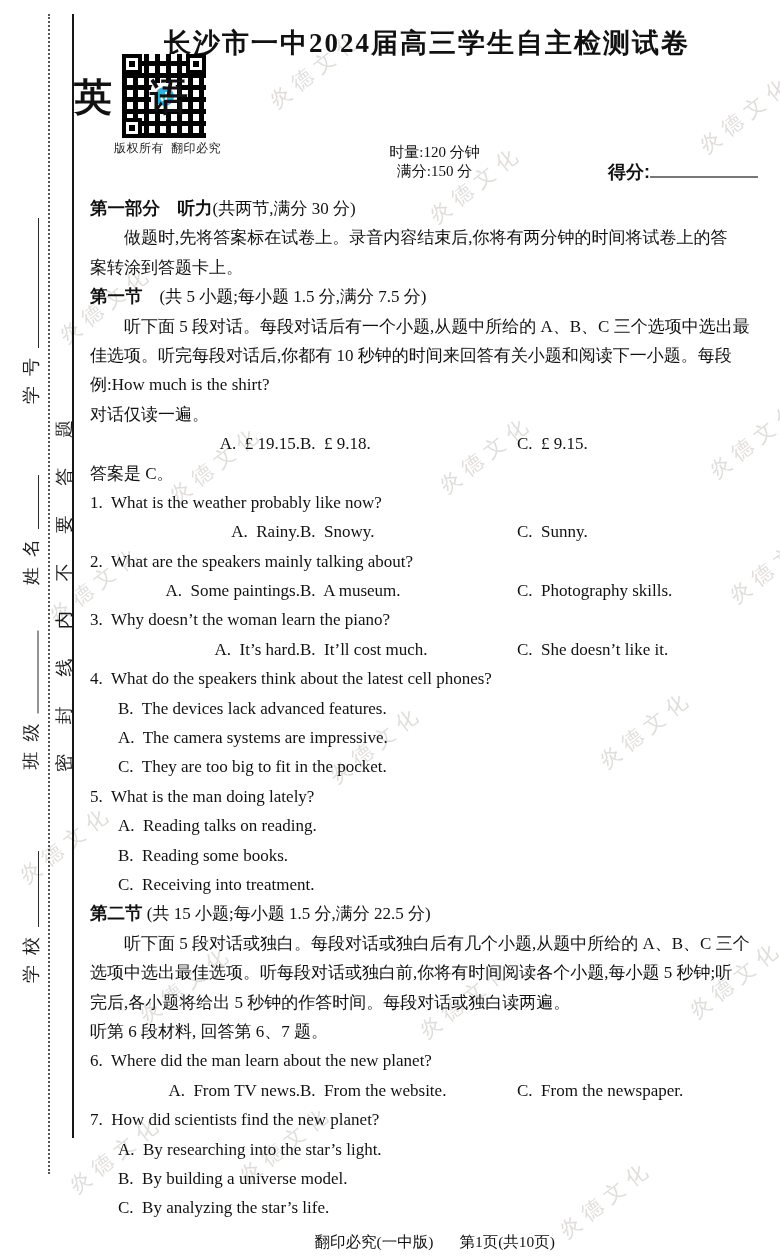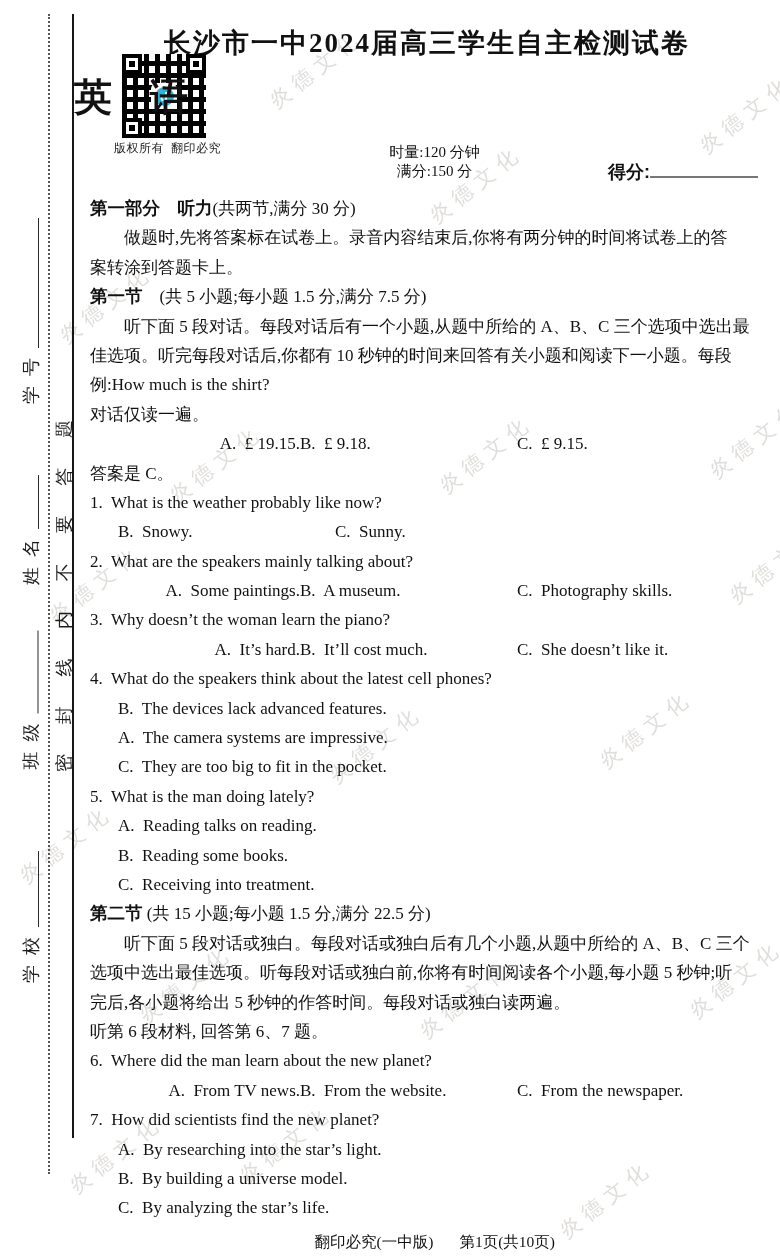--- a/index.html
+++ b/index.html
@@ -167,21 +167,21 @@
       <div class="line ind">做题时,先将答案标在试卷上。录音内容结束后,你将有两分钟的时间将试卷上的答</div>
       <div class="line">案转涂到答题卡上。</div>
       <div class="line h"><span class="lbl">第一节</span><span class="note">　(共 5 小题;每小题 1.5 分,满分 7.5 分)</span></div>
       <div class="line ind">听下面 5 段对话。每段对话后有一个小题,从题中所给的 A、B、C 三个选项中选出最</div>
       <div class="line">佳选项。听完每段对话后,你都有 10 秒钟的时间来回答有关小题和阅读下一小题。每段</div>
       <div class="line">例:How much is the shirt?</div>
       <div class="line">对话仅读一遍。</div>
       <div class="line opts"><span class="oc oc0">A.  £ 19.15.</span><span class="oc oc1">B.  £ 9.18.</span><span class="oc oc2">C.  £ 9.15.</span></div>
       <div class="line">答案是 C。</div>
       <div class="line">1.  What is the weather probably like now?</div>
-      <div class="line opts"><span class="oc oc1">B.  Snowy.</span><span class="oc oc2">C.  Sunny.</span></div>
+      <div class="line opts"><span class="oc oc0">A.  Rainy.</span><span class="oc oc1">B.  Snowy.</span><span class="oc oc2">C.  Sunny.</span></div>
       <div class="line">2.  What are the speakers mainly talking about?</div>
       <div class="line opts"><span class="oc oc0">A.  Some paintings.</span><span class="oc oc1">B.  A museum.</span><span class="oc oc2">C.  Photography skills.</span></div>
       <div class="line">3.  Why doesn’t the woman learn the piano?</div>
       <div class="line opts"><span class="oc oc0">A.  It’s hard.</span><span class="oc oc1">B.  It’ll cost much.</span><span class="oc oc2">C.  She doesn’t like it.</span></div>
       <div class="line">4.  What do the speakers think about the latest cell phones?</div>
       <div class="line o1">B.  The devices lack advanced features.</div>
       <div class="line o1">A.  The camera systems are impressive.</div>
       <div class="line o1">C.  They are too big to fit in the pocket.</div>
       <div class="line">5.  What is the man doing lately?</div>
       <div class="line o1">A.  Reading talks on reading.</div>

